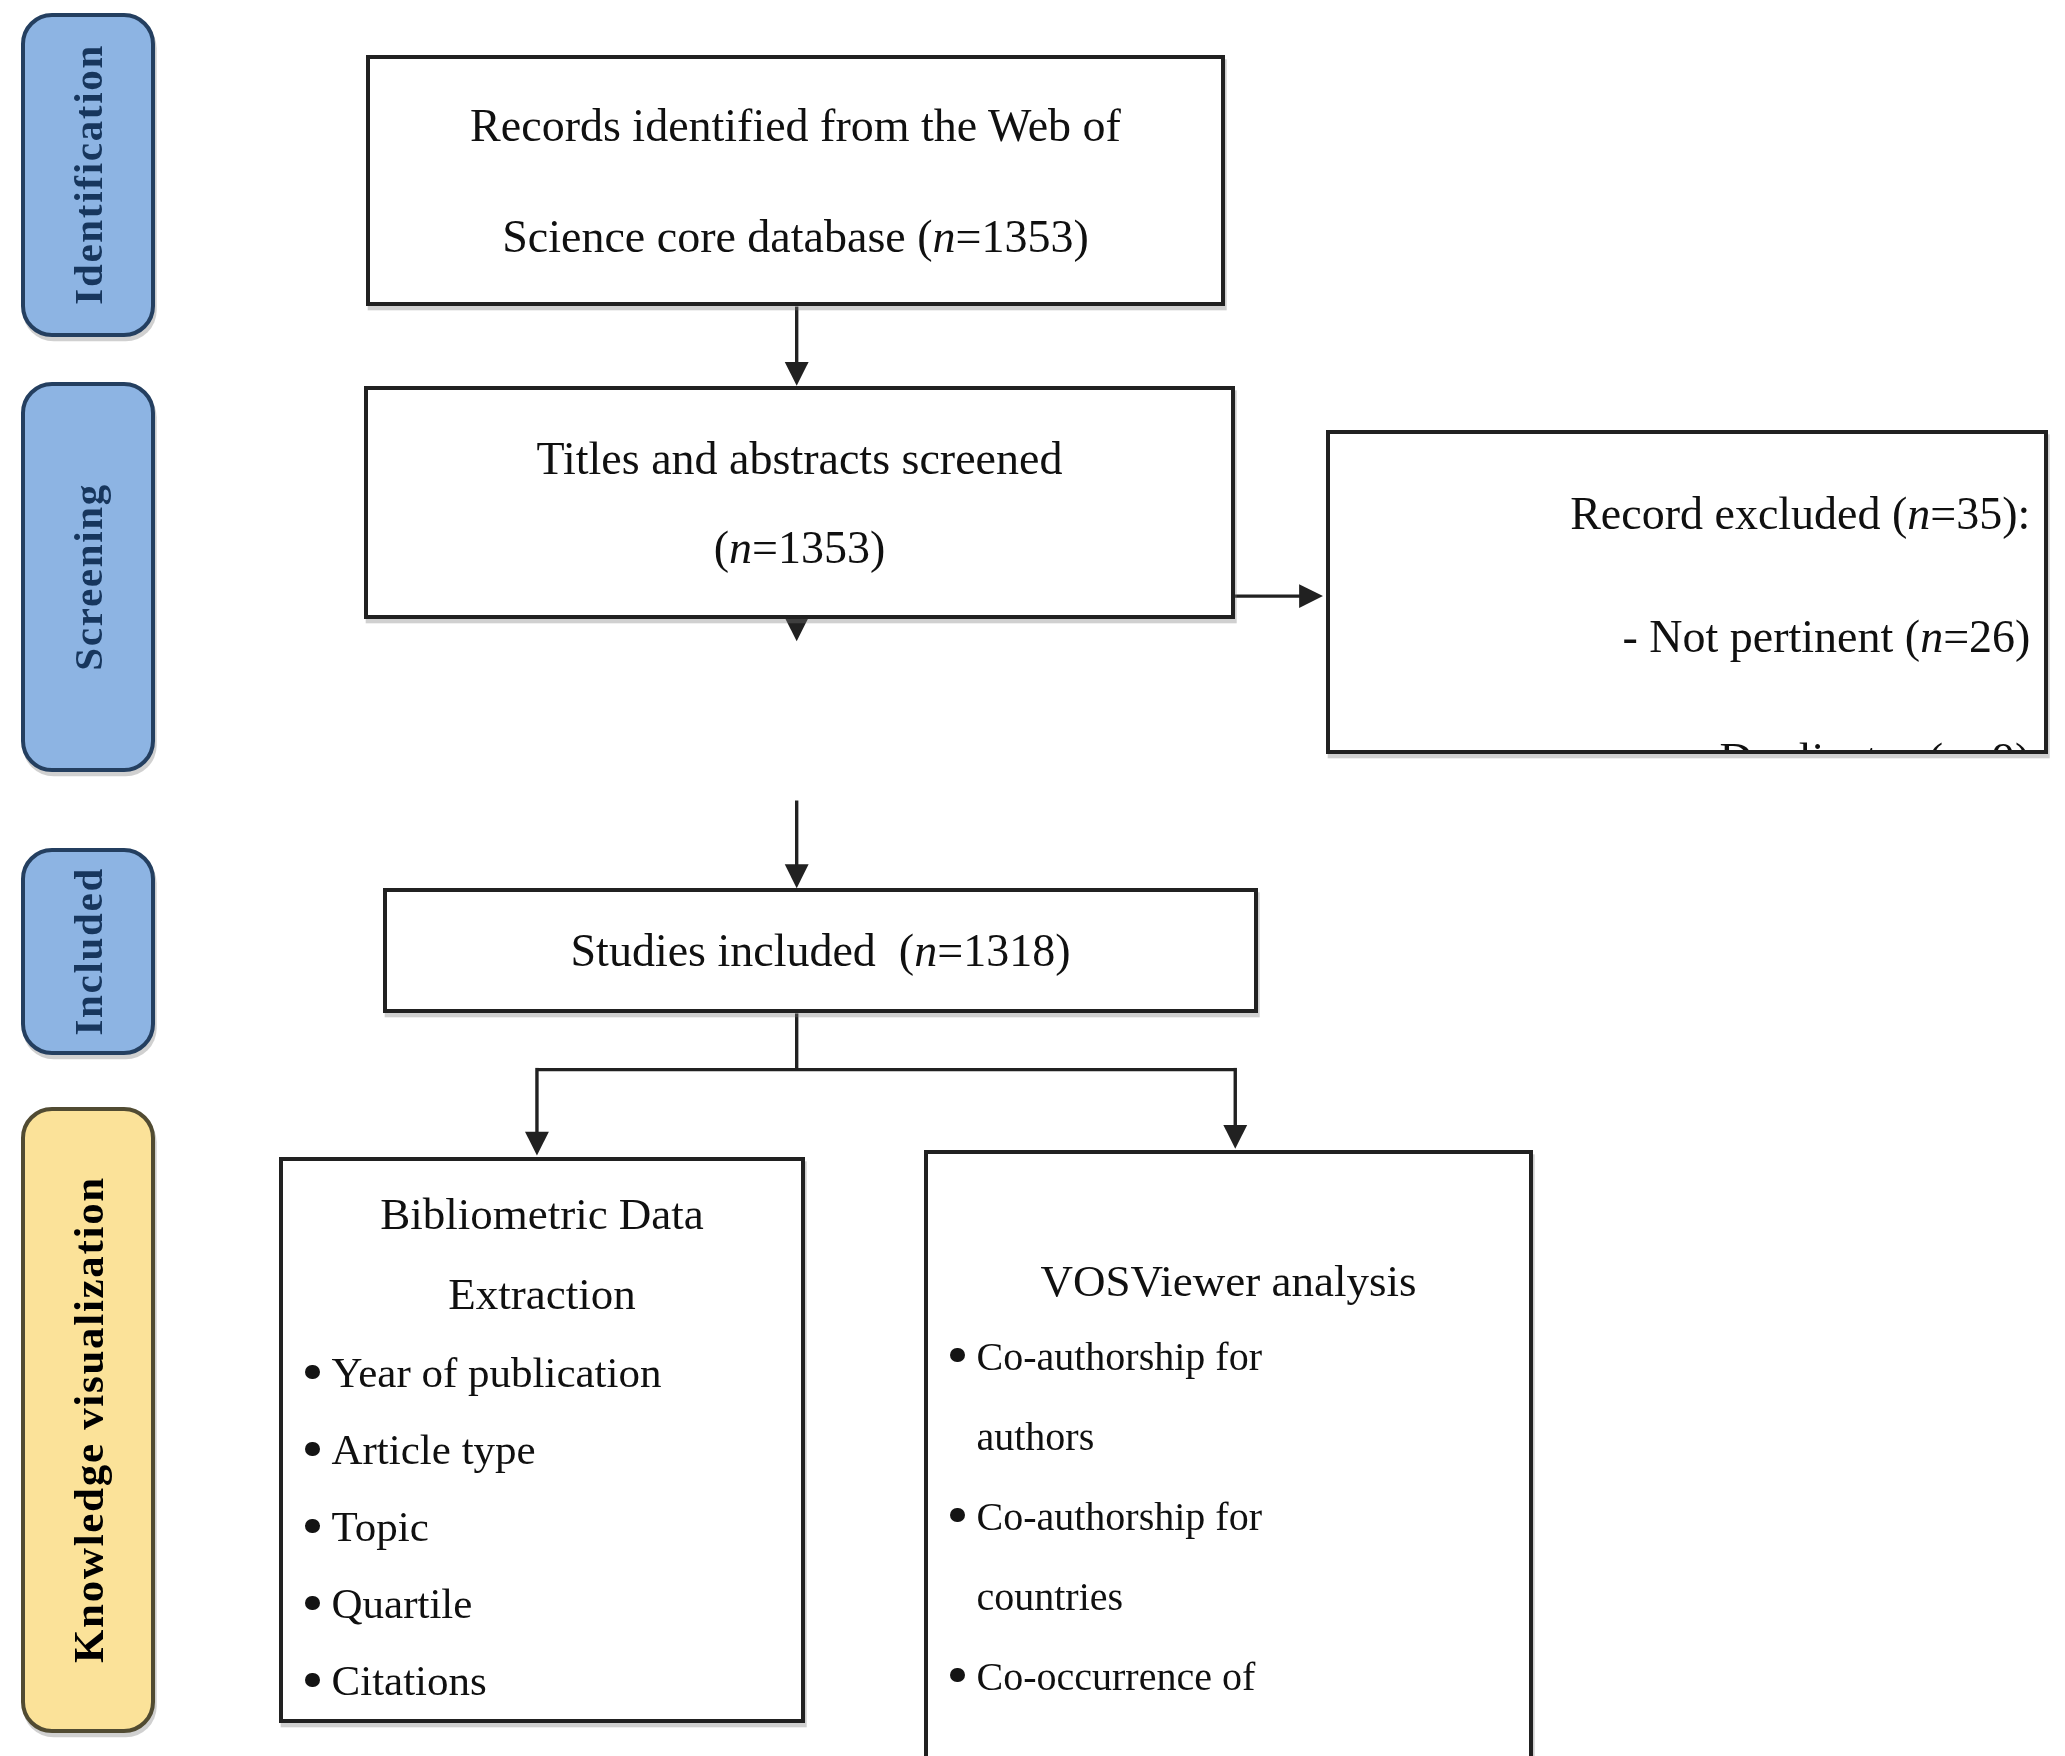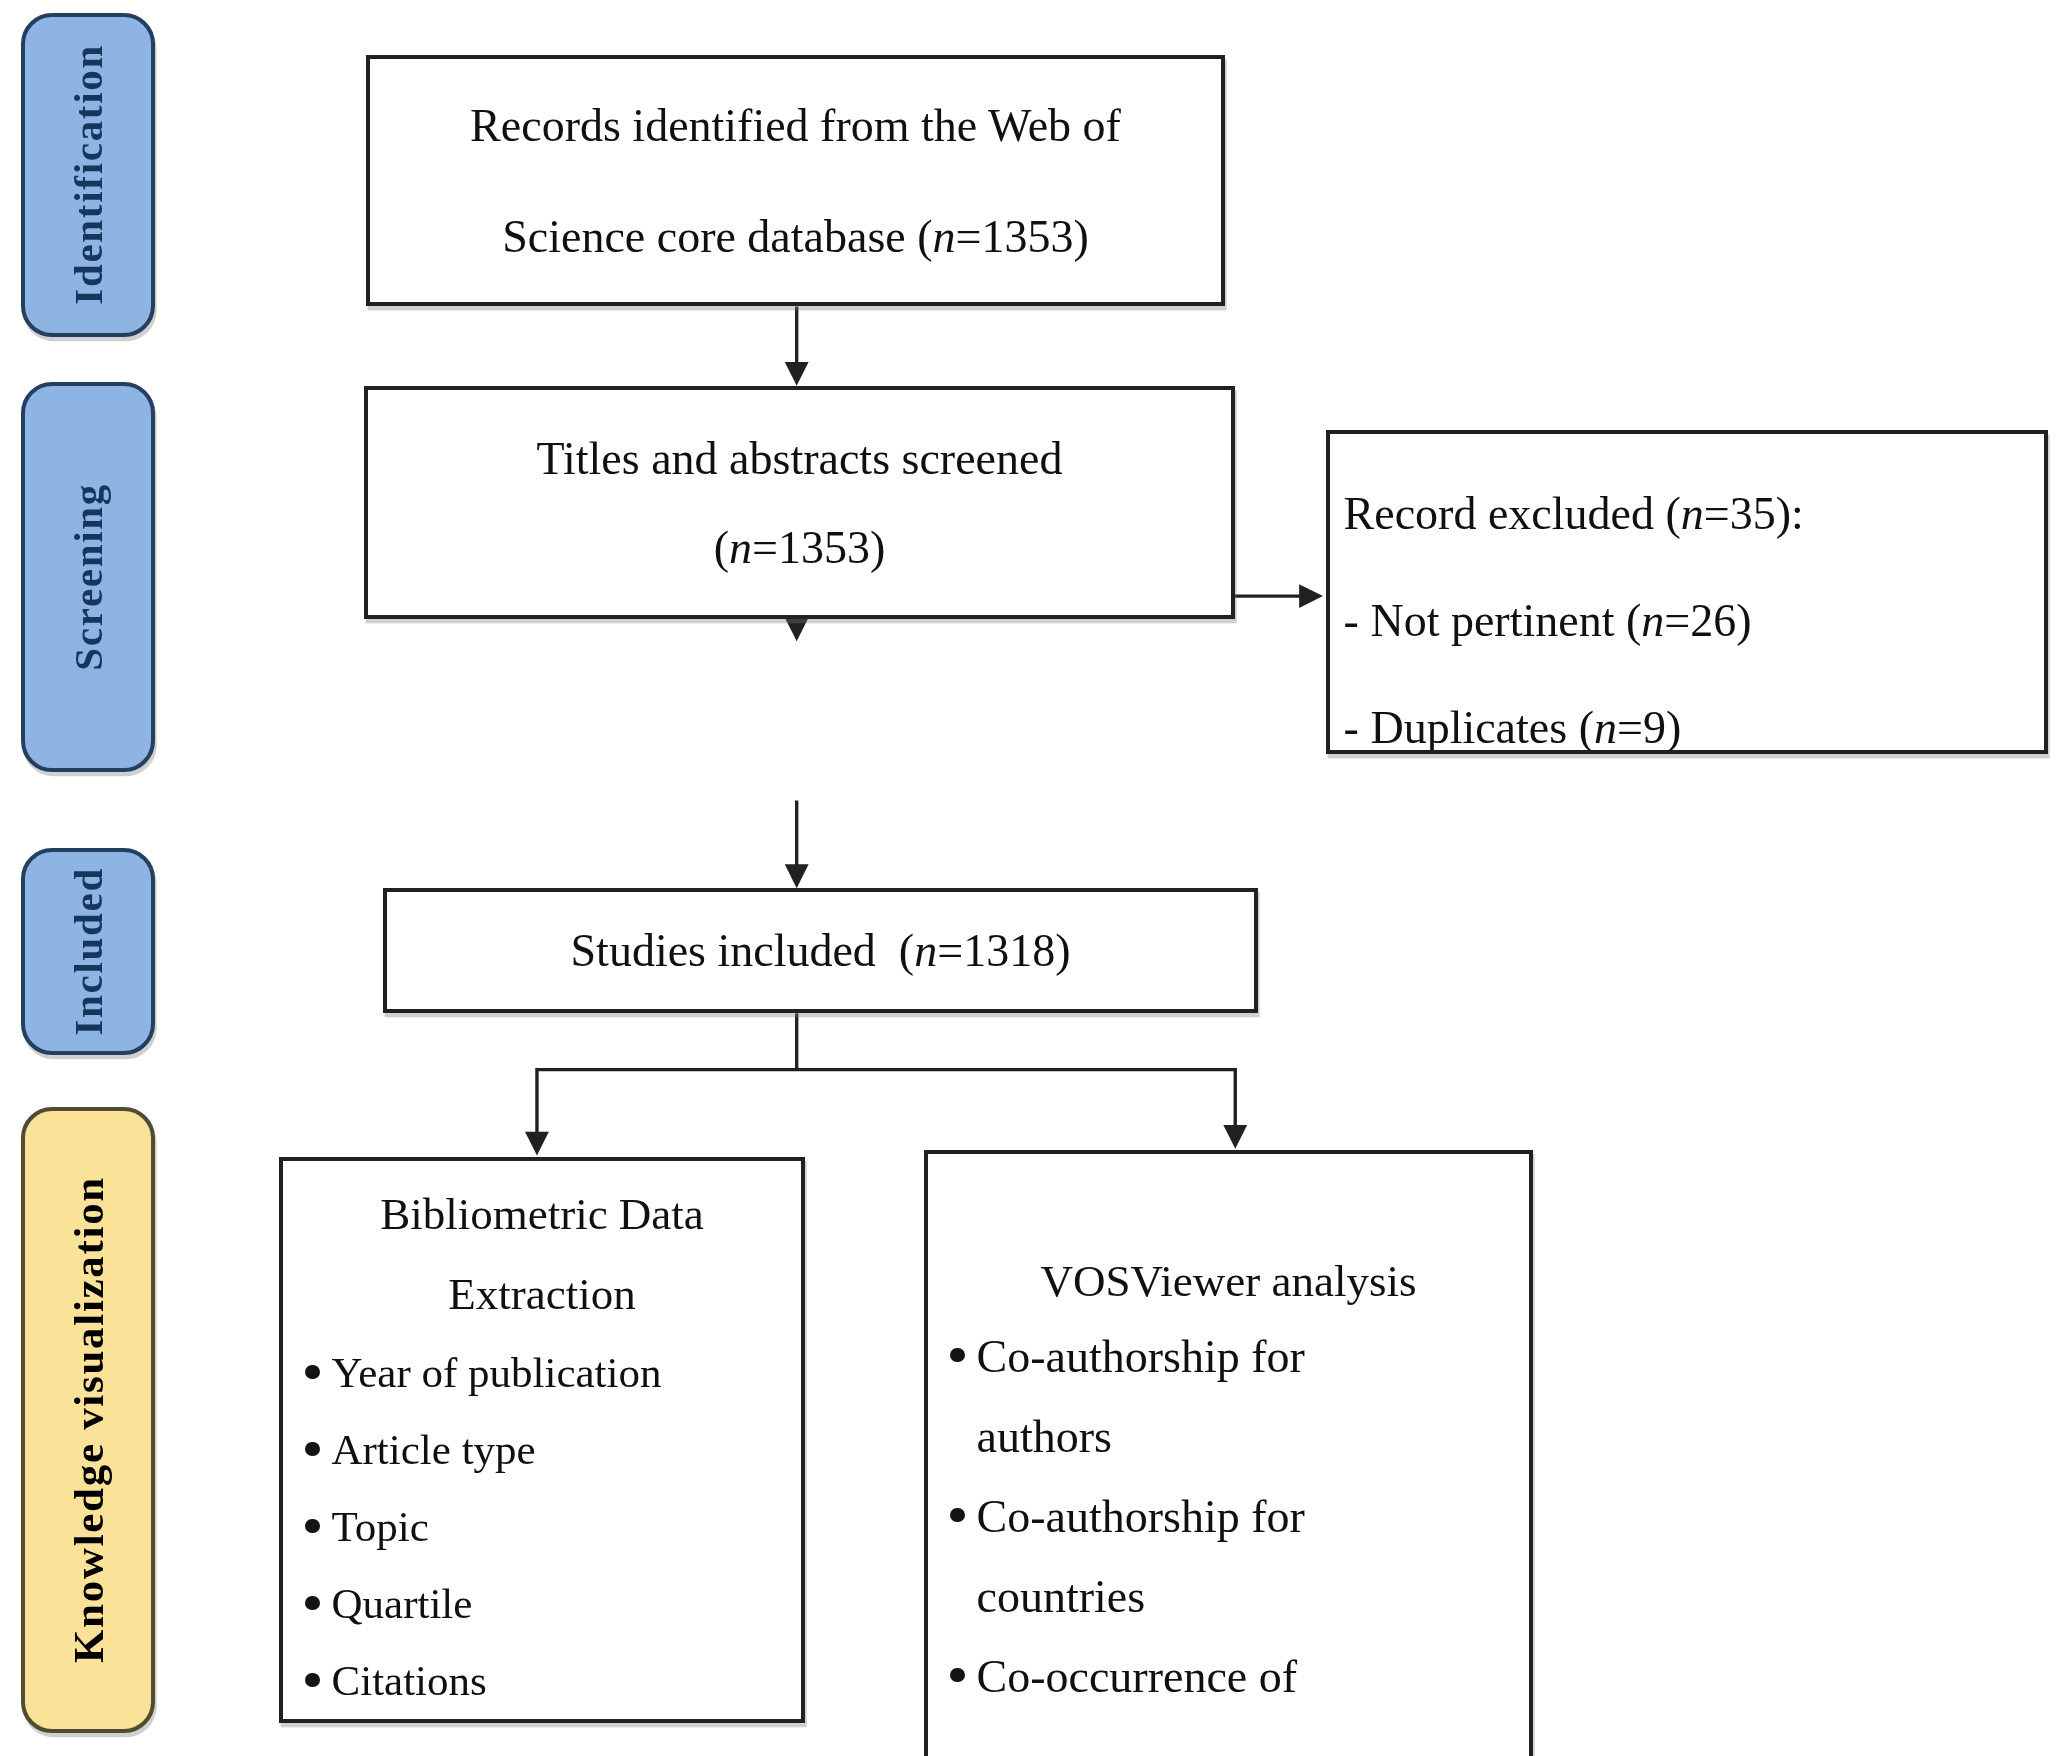--- a/index.html
+++ b/index.html
@@ -42,32 +42,32 @@
     font-size:46px;
     overflow:hidden;
     box-shadow:1.7px 4.3px 0 rgba(120,120,120,0.35);
   }
   .bline{text-align:center;white-space:pre;}
   .lh130{line-height:111px;}
   .lh104{line-height:89px;}
   .lh88{line-height:75px;}
   .nvar{font-style:italic;}
   
-  .fbox.excluded{justify-content:flex-start;align-items:flex-start;padding:25.6px 13.6px 0 13.6px;}
+  .fbox.excluded{justify-content:flex-start;align-items:flex-end;padding:25.6px 13.6px 0 13.6px;gap:16px;}
   .ex-title{text-align:center;line-height:107px;white-space:pre;}
   .ex-item{text-align:left;line-height:107px;white-space:pre;}
   
   .fbox.bbox{justify-content:center;padding-top:12px;}
   .bhead{font-size:45px;line-height:80px;text-align:center;white-space:pre;}
   .bbox-right .bhead{line-height:72px;}
   .blist{list-style:none;margin:0;padding:0 5.1px 0 22px;align-self:stretch;}
   .blist li{display:flex;align-items:flex-start;}
   .dot{width:14.5px;height:14.5px;border-radius:50%;background:#141414;margin:31px 12px 0 0;flex:none;}
   .btext{font-size:43px;line-height:77px;white-space:pre;}
-  .btext2 .bl{display:block;font-size:46px;line-height:80px;white-space:pre;}
+  .btext2 .bl{display:block;font-size:40px;line-height:80px;white-space:pre;}
   
   .arrows{position:absolute;left:0;top:0;}
   .arrows line{stroke:#212121;stroke-width:4;}
   .arrows polygon{fill:#212121;}
 </style>
 </head>
 <body>
 
 <div class="canvas">
 

